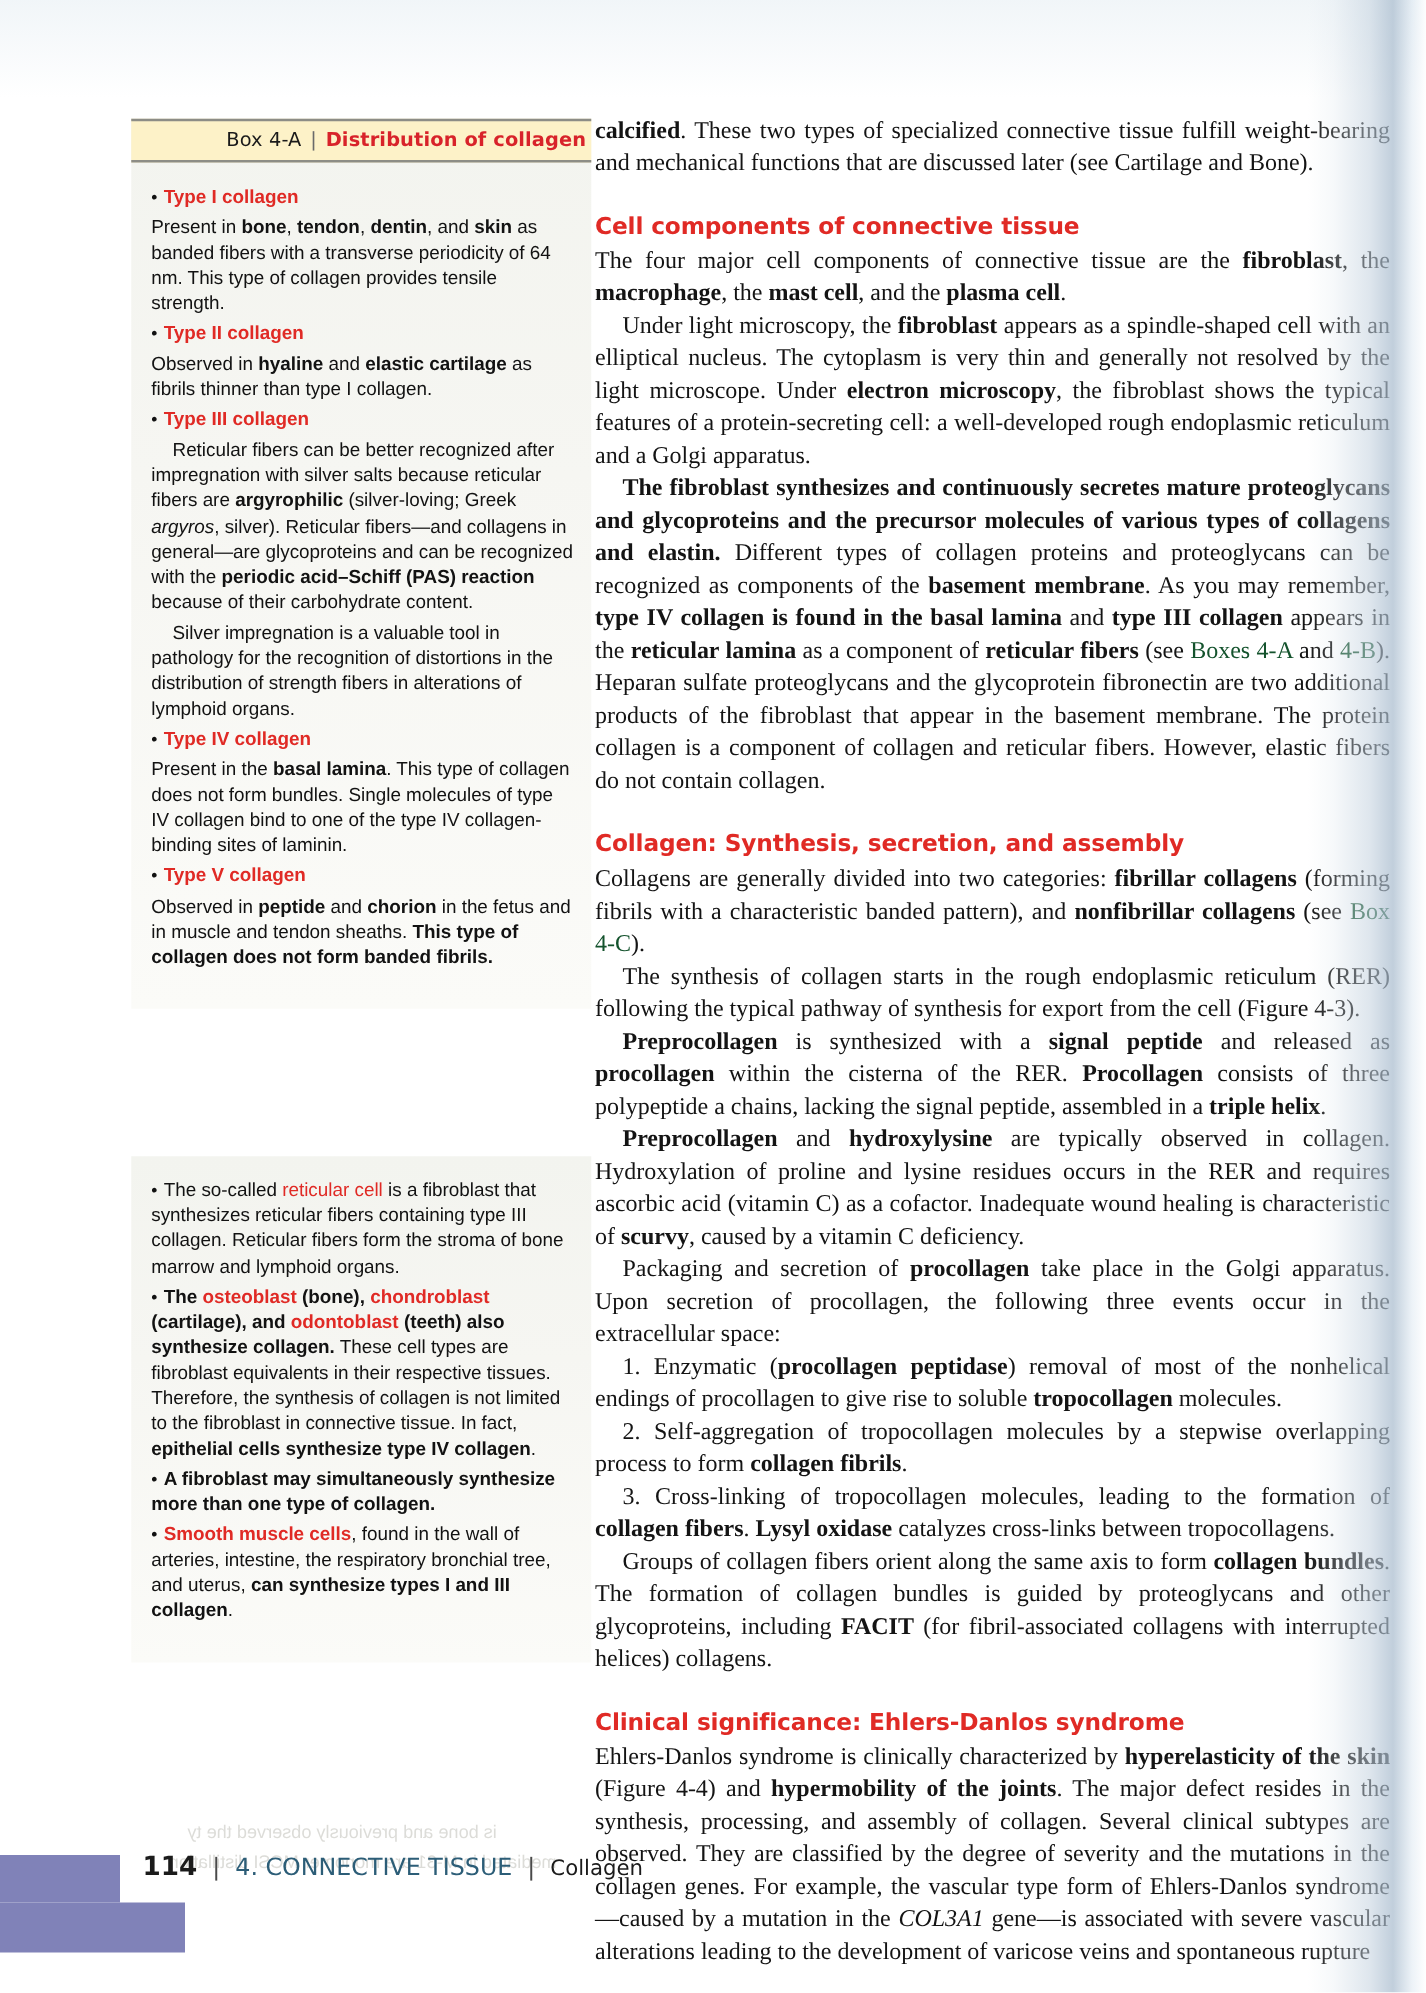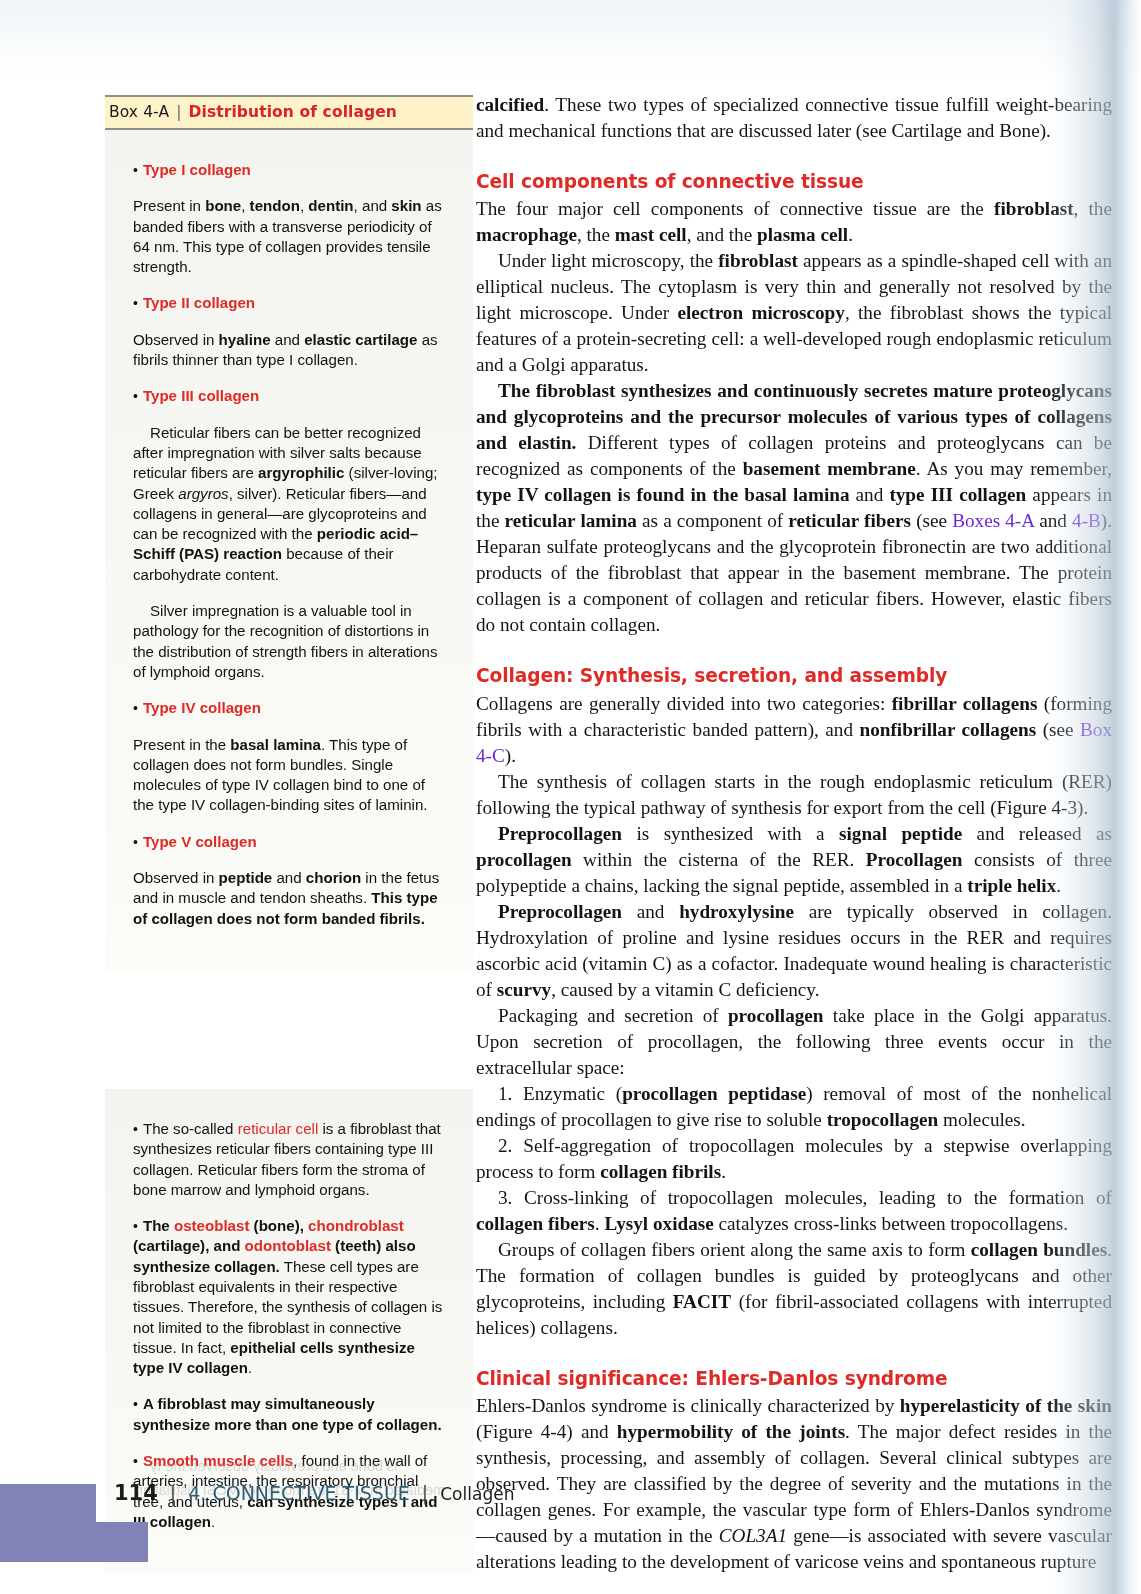--- a/index.html
+++ b/index.html
@@ -63,39 +63,39 @@
   
   .box {
     background: linear-gradient(to bottom, #f3f4ef 0%, #f6f6f2 40%, #fbfbf8 100%);
     width: 368px;
     box-sizing: border-box;
   }
   .box-head {
     background: #fdf2c8;
     border-top: 2.5px solid #8d8d86;
     border-bottom: 2.5px solid #8d8d86;
-    text-align: left;
+    text-align: right;
     padding: 6px 4px 7px;
     font-family: "DejaVu Sans", sans-serif;
     font-size: 15.5px;
     letter-spacing: .1px;
     white-space: nowrap;
   }
   .box-head .bx-label { color: #1a1a1a; font-weight: 400; }
   .box-head .bx-sep { color: #6a6a6a; padding: 0 7px; font-weight: 400; }
   .box-head .bx-title { color: #d8232a; font-weight: bold; }
 
   .box-body {
     padding: 14px 10px 26px 12px;
     font-family: "Liberation Sans", sans-serif;
     font-size: 15.1px;
     line-height: 1.345;
     color: #121212;
   }
-  .box-body p { margin: 16px; }
+  .box-body p { margin: 4px; }
   .box-body p.indent { text-indent: 17px; }
   .bullet { margin: 0; }
   .bullet::before {
     content: "\2022";
     color: #111;
     font-size: 14px;
     margin-right: 5px;
   }
   .red { color: #e02a25; font-weight: bold; }
   .redplain { color: #e02a25; }
@@ -119,21 +119,21 @@
   #right-col p { margin: 0; }
   #right-col p.ind { text-indent: 22px; }
   h2.sec {
     color: #e02a25;
     font-family: "DejaVu Sans", sans-serif;
     font-weight: bold;
     font-size: 18.6px;
     margin: 25px 0 2px;
     letter-spacing: -0.1px;
   }
-  .xref { color: #6d28d9; }
+  .xref { color: #14532d; }
 
   
   #footer {
     position: absolute;
     left: 0;
     bottom: 33px;
     width: 560px;
     height: 95px;
   }
   #purple-a {

